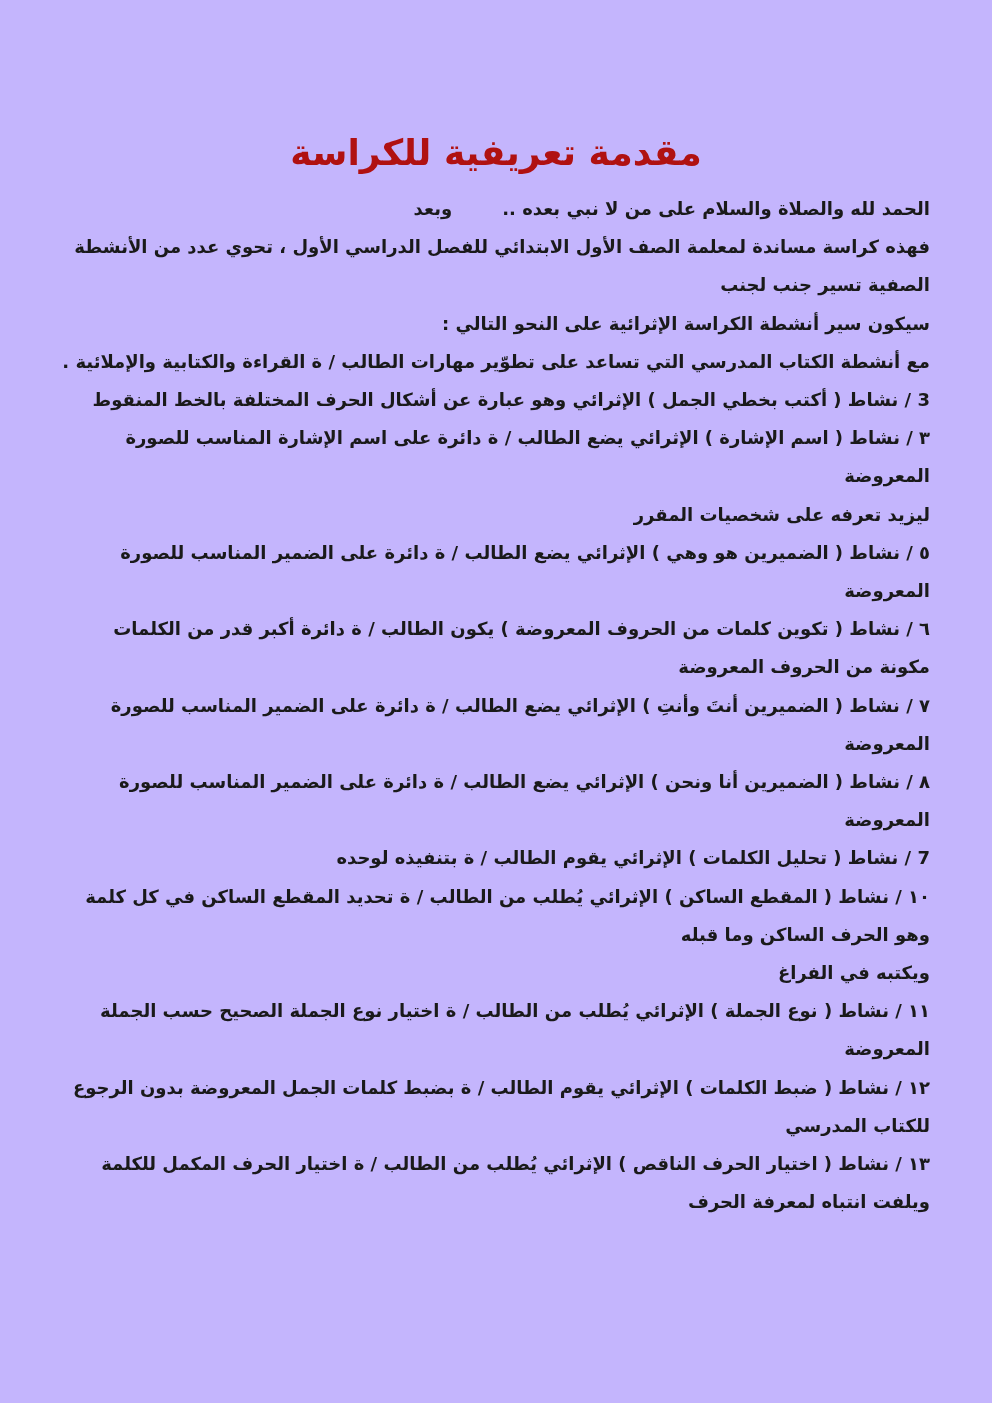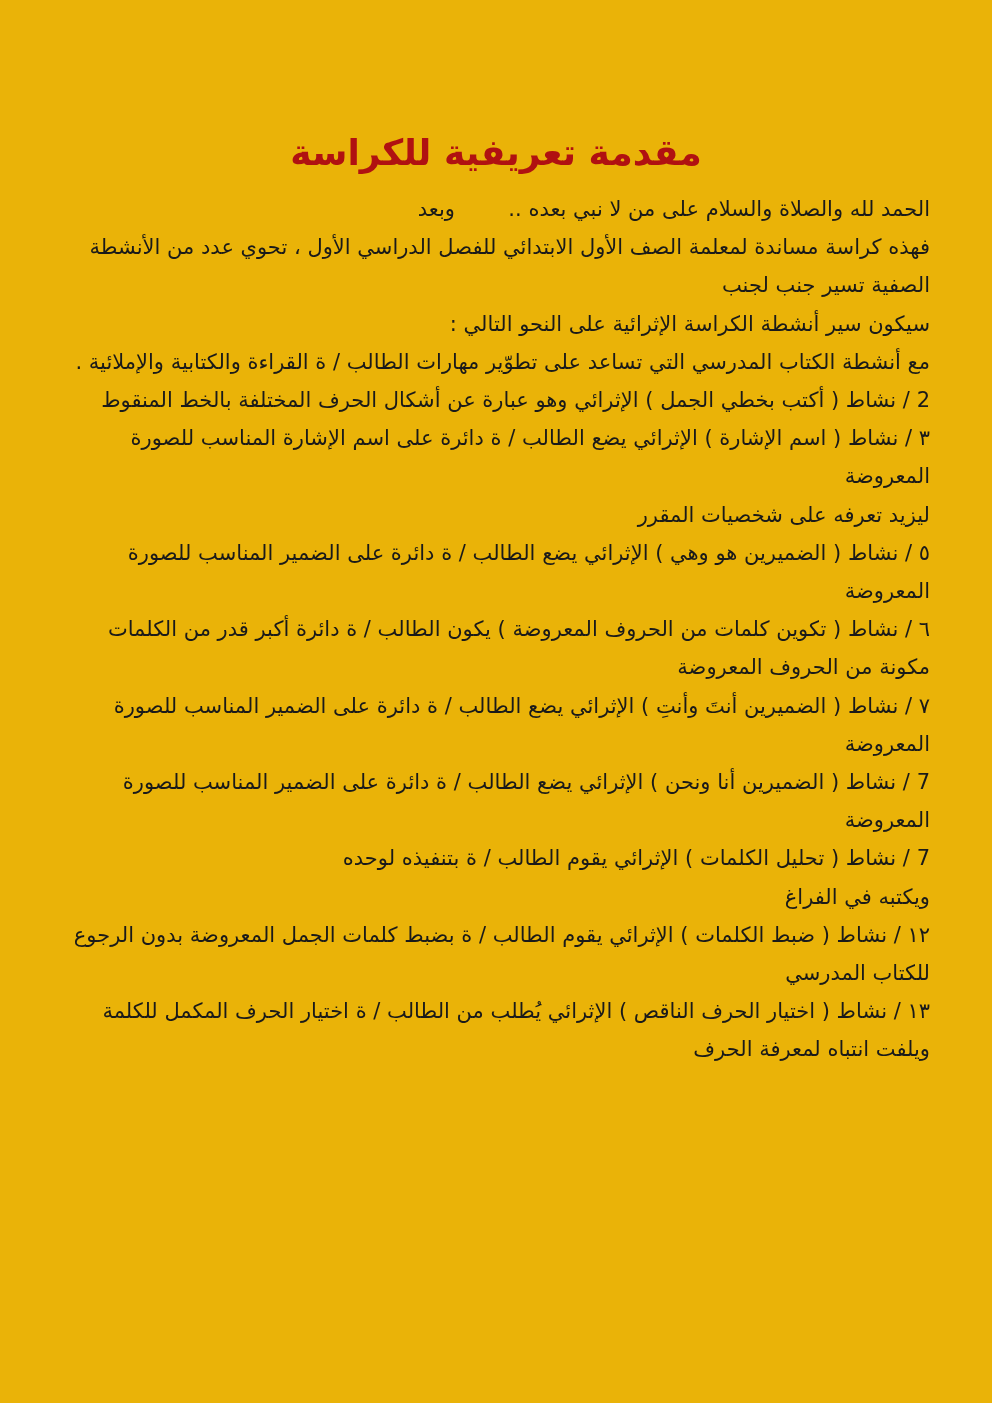--- a/index.html
+++ b/index.html
@@ -12,58 +12,60 @@
     height: 1403px;
     font-family: "DejaVu Sans", sans-serif;
     overflow: hidden;
   }
   .page {
     direction: rtl;
     width: 992px;
     height: 1403px;
     box-sizing: border-box;
     padding: 128px 62px 0 62px;
-    background: #eab308;
+    background: #c4b5fd;
   }
   .title {
     margin: 0 0 12px 0;
     text-align: center;
     color: #B01111;
     font-size: 36px;
     font-weight: bold;
     line-height: 50px;
     letter-spacing: 1px;
   }
   .body-lines .line {
     direction: rtl;
     text-align: right;
-    font-size: 21px;
-    font-weight: normal;
+    font-size: 18px;
+    font-weight: bold;
     color: #1A1A1A;
     line-height: 38.2px;
     white-space: pre-wrap;
   }
 </style>
 </head>
 <body>
 
 <div class="page">
   <h1 class="title">مقدمة تعريفية للكراسة</h1>
 
   <div class="body-lines">
       <div class="line">الحمد لله والصلاة والسلام على من لا نبي بعده ..        وبعد</div>
       <div class="line">فهذه كراسة مساندة لمعلمة الصف الأول الابتدائي للفصل الدراسي الأول ، تحوي عدد من الأنشطة الصفية تسير جنب لجنب</div>
       <div class="line">سيكون سير أنشطة الكراسة الإثرائية على النحو التالي :</div>
       <div class="line">مع أنشطة الكتاب المدرسي التي تساعد على تطوّير مهارات الطالب / ة القراءة والكتابية والإملائية .</div>
-      <div class="line">2 / نشاط ( أكتب بخطي الجمل ) الإثرائي وهو عبارة عن أشكال الحرف المختلفة بالخط المنقوط</div>
+      <div class="line">3 / نشاط ( أكتب بخطي الجمل ) الإثرائي وهو عبارة عن أشكال الحرف المختلفة بالخط المنقوط</div>
       <div class="line">٣ / نشاط ( اسم الإشارة ) الإثرائي يضع الطالب / ة دائرة على اسم الإشارة المناسب للصورة المعروضة</div>
       <div class="line">ليزيد تعرفه على شخصيات المقرر</div>
       <div class="line">٥ / نشاط ( الضميرين هو وهي ) الإثرائي يضع الطالب / ة دائرة على الضمير المناسب للصورة المعروضة</div>
       <div class="line">٦ / نشاط ( تكوين كلمات من الحروف المعروضة ) يكون الطالب / ة دائرة أكبر قدر من الكلمات مكونة من الحروف المعروضة</div>
       <div class="line">٧ / نشاط ( الضميرين أنتَ وأنتِ ) الإثرائي يضع الطالب / ة دائرة على الضمير المناسب للصورة المعروضة</div>
-      <div class="line">7 / نشاط ( الضميرين أنا ونحن ) الإثرائي يضع الطالب / ة دائرة على الضمير المناسب للصورة المعروضة</div>
+      <div class="line">٨ / نشاط ( الضميرين أنا ونحن ) الإثرائي يضع الطالب / ة دائرة على الضمير المناسب للصورة المعروضة</div>
       <div class="line">7 / نشاط ( تحليل الكلمات ) الإثرائي يقوم الطالب / ة بتنفيذه لوحده</div>
+      <div class="line">١٠ / نشاط ( المقطع الساكن ) الإثرائي يُطلب من الطالب / ة تحديد المقطع الساكن في كل كلمة  وهو الحرف الساكن وما قبله</div>
       <div class="line">ويكتبه في الفراغ</div>
+      <div class="line">١١ / نشاط ( نوع الجملة ) الإثرائي يُطلب من الطالب / ة اختيار نوع الجملة الصحيح حسب الجملة المعروضة</div>
       <div class="line">١٢ / نشاط ( ضبط الكلمات ) الإثرائي يقوم الطالب / ة بضبط كلمات الجمل المعروضة بدون الرجوع للكتاب المدرسي</div>
       <div class="line">١٣ / نشاط ( اختيار الحرف الناقص ) الإثرائي يُطلب من الطالب / ة اختيار الحرف المكمل للكلمة ويلفت انتباه لمعرفة الحرف</div>
     </div>
 
 </div>
 
 </body></html>

